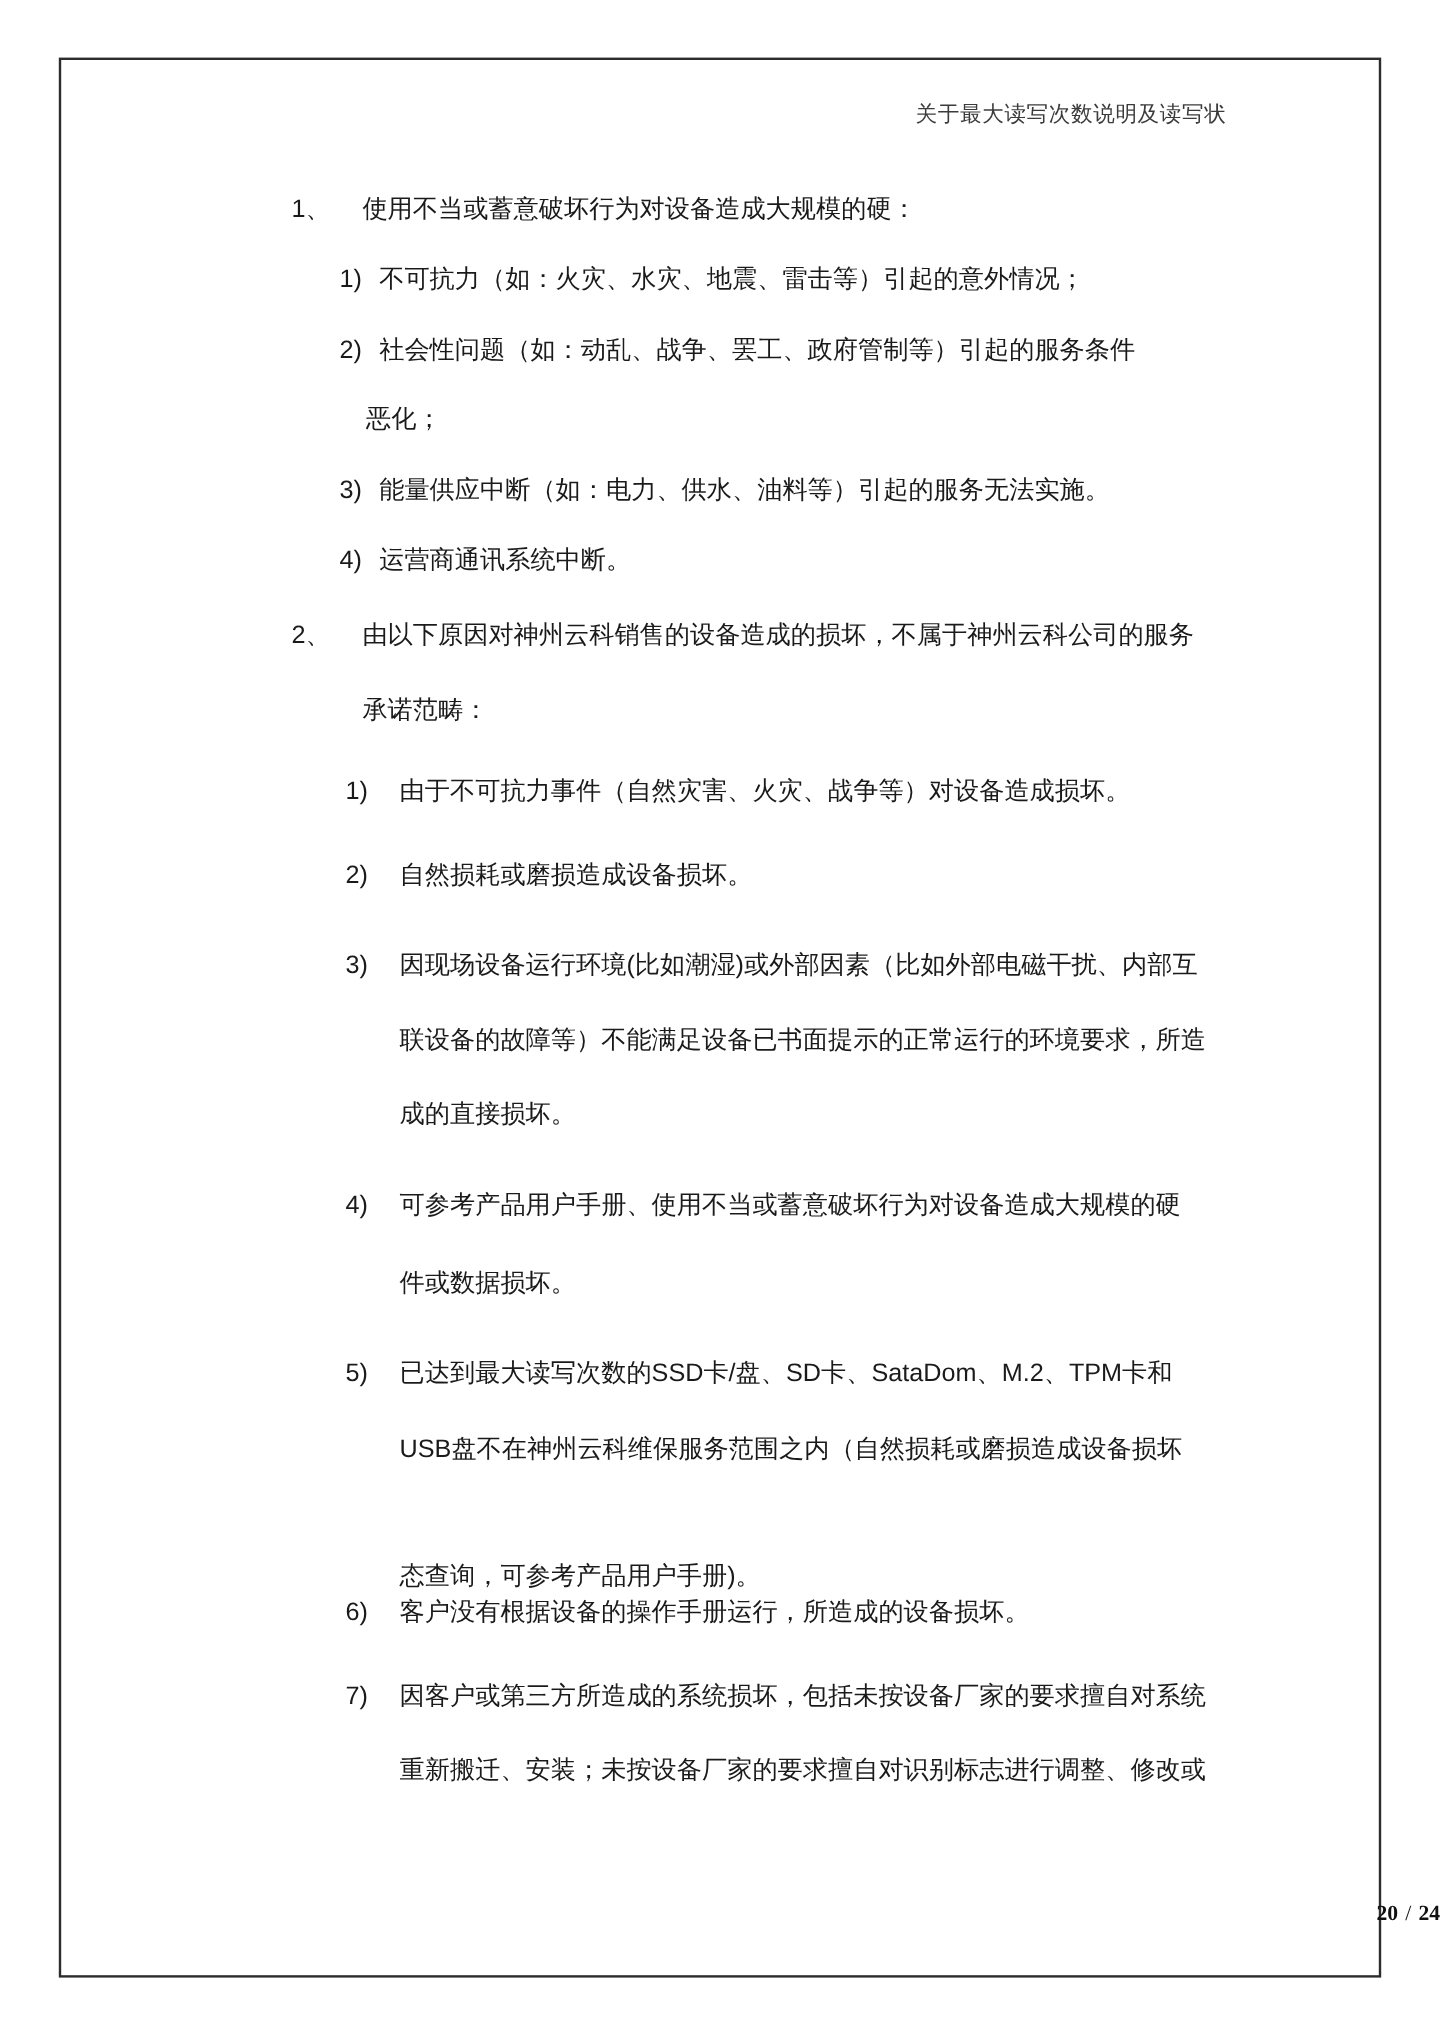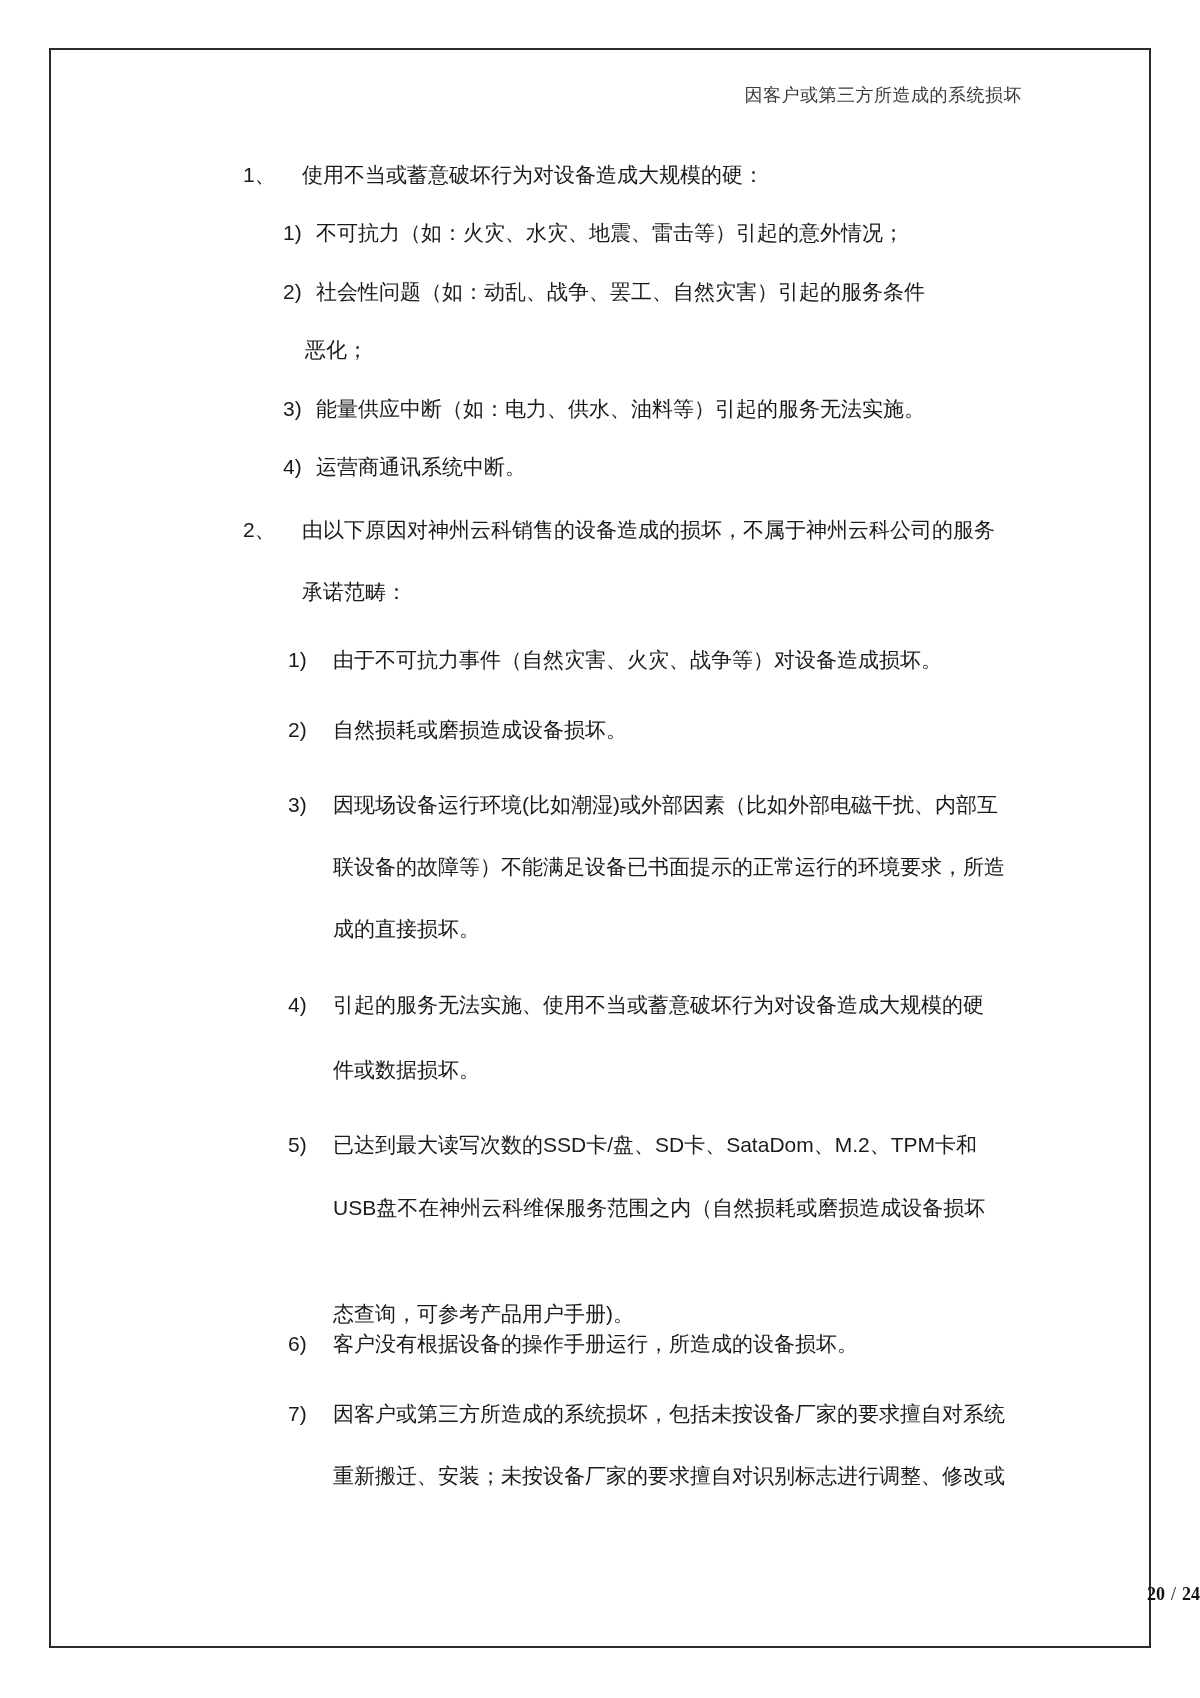--- a/index.html
+++ b/index.html
@@ -70,35 +70,35 @@
   .footer .num{font-weight:bold;}
   .footer .sep{font-weight:normal;padding:0 6px;}
 </style>
 </head>
 <body>
 
 <div class="page">
 
   <div class="page-border"></div>
 
-  <div class="header">因客户或第三方所造成的系统损坏</div>
+  <div class="header">关于最大读写次数说明及读写状</div>
 
   <div class="line sec l1">
     <span class="marker">1、</span>
     <span class="text">使用不当或蓄意破坏行为对设备造成大规模的硬：</span>
   </div>
 
   <div class="line item1 l2">
     <span class="marker">1)</span>
     <span class="text">不可抗力（如：火灾、水灾、地震、雷击等）引起的意外情况；</span>
   </div>
 
   <div class="line item1 l3">
     <span class="marker">2)</span>
-    <span class="text">社会性问题（如：动乱、战争、罢工、自然灾害）引起的服务条件</span>
+    <span class="text">社会性问题（如：动乱、战争、罢工、政府管制等）引起的服务条件</span>
   </div>
 
   <div class="line cont1 l4">
     <span class="text">恶化；</span>
   </div>
 
   <div class="line item1 l5">
     <span class="marker">3)</span>
     <span class="text">能量供应中断（如：电力、供水、油料等）引起的服务无法实施。</span>
   </div>
@@ -135,21 +135,21 @@
   <div class="line cont2 l12">
     <span class="text">联设备的故障等）不能满足设备已书面提示的正常运行的环境要求，所造</span>
   </div>
 
   <div class="line cont2 l13">
     <span class="text">成的直接损坏。</span>
   </div>
 
   <div class="line item2 l14">
     <span class="marker">4)</span>
-    <span class="text">引起的服务无法实施、使用不当或蓄意破坏行为对设备造成大规模的硬</span>
+    <span class="text">可参考产品用户手册、使用不当或蓄意破坏行为对设备造成大规模的硬</span>
   </div>
 
   <div class="line cont2 l15">
     <span class="text">件或数据损坏。</span>
   </div>
 
   <div class="line item2 l16">
     <span class="marker">5)</span>
     <span class="text">已达到最大读写次数的SSD卡/盘、SD卡、SataDom、M.2、TPM卡和</span>
   </div>

